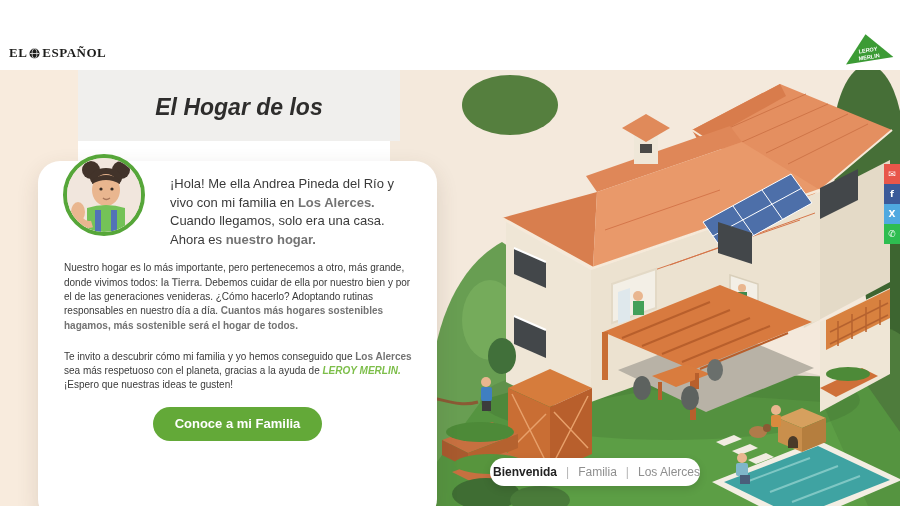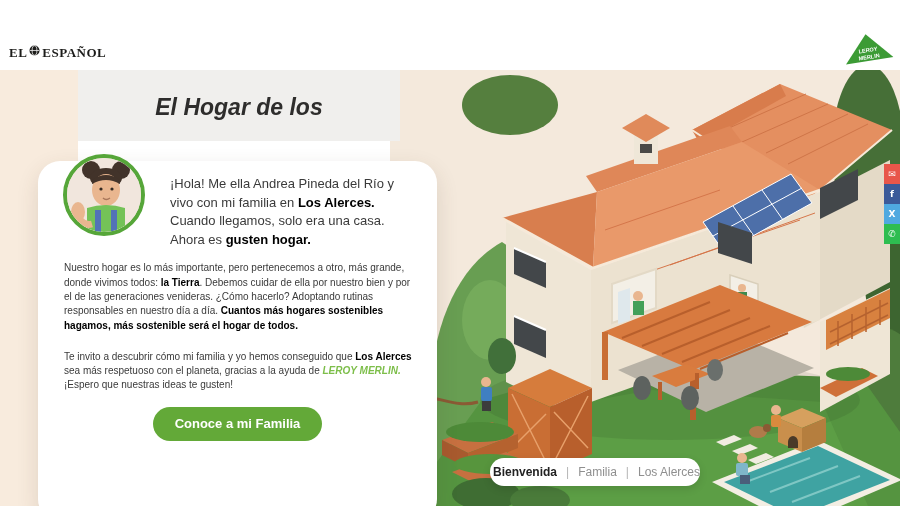--- a/index.html
+++ b/index.html
@@ -3,42 +3,42 @@
 <meta charset="utf-8">
 <style>
   * { margin:0; padding:0; box-sizing:border-box; }
   html,body { background:#e9e9e9; }
   .page {
     position:relative; width:900px; height:506px; overflow:hidden;
     background:#ffffff; font-family:"Liberation Sans", sans-serif;
   }
   
   .header { position:absolute; left:0; top:0; width:900px; height:70px; background:#ffffff; z-index:60; }
-  .brand { position:absolute; left:9px; bottom:9px; display:flex; gap:2px;
+  .brand { position:absolute; left:9px; bottom:9px; display:flex; align-items:center; gap:2px;
            font-family:"Liberation Serif", serif; font-weight:700; font-size:13px; letter-spacing:.5px; color:#1d1d1b; }
   .globe { width:11px; height:11px; }
   .lm-logo { position:absolute; right:8px; top:33px; z-index:61; transform:rotate(-9deg); }
   
   .peach-strip { position:absolute; left:0; top:70px; width:78px; height:436px; background:#f8ebdd; z-index:1; }
   .illustration { position:absolute; left:390px; top:70px; width:510px; height:436px; z-index:2; }
   
   .hero { position:absolute; left:78px; top:70px; width:322px; height:71px; background:#f0efed; z-index:10;
           display:flex; flex-direction:column; align-items:center; justify-content:center; padding-top:4px; }
   .hero .l1 { font-size:23px; font-weight:700; font-style:italic; color:#2e2d2c; line-height:1.05; }
   .hero .l2 { font-size:34px; font-weight:700; font-style:italic; color:#5bad37; line-height:1.1; }
   
   .card { position:absolute; left:38px; top:161px; width:399px; height:360px; background:#ffffff;
           border-radius:22px; box-shadow:0 8px 22px rgba(80,60,40,.14); z-index:20; }
   .avatar { position:absolute; left:25px; top:-7px; width:82px; height:82px; border-radius:50%;
             border:4px solid #56a639; overflow:hidden; background:#f1e6dd; }
   .avatar svg { display:block; width:74px; height:74px; }
   .intro { margin:14px 24px 0 132px; font-size:13px; line-height:1.43; color:#3a3a3a; }
   .para  { margin:12px 22px 0 26px;  font-size:10px; line-height:1.43; color:#3a3a3a; }
   .p3 { margin-top:17px; }
-  .seg-bold  { font-weight:700; color:#000000; }
+  .seg-bold  { font-weight:700; color:#737373; }
   .seg-brand { color:#7dbe4a; font-style:italic; font-weight:700; }
   .cta { display:block; margin:14px auto 16px; min-width:152px; height:34px; padding:0 22px;
          border:none; border-radius:17px; background:#63a938; color:#fff;
          font-family:"Liberation Sans", sans-serif; font-size:13px; font-weight:700; cursor:pointer; }
   
   .bottom-nav { position:absolute; left:490px; top:458px; width:210px; height:28px; background:#ffffff;
                 border-radius:15px; z-index:40; display:flex; align-items:center; justify-content:flex-end;
                 gap:9px; font-size:12px; box-shadow:0 3px 8px rgba(0,0,0,.12); }
   .bottom-nav .item { color:#8f8f8f; cursor:pointer; white-space:nowrap; }
   .bottom-nav .item.active { color:#222; font-weight:700; }
@@ -196,21 +196,21 @@
         <circle cx="34" cy="31" r="1.6" fill="#332922"></circle>
         <circle cx="45" cy="31" r="1.6" fill="#332922"></circle>
         <path d="M36,40 Q39,43 43,40" stroke="#a8765a" stroke-width="1.4" fill="none"></path>
         <path d="M20,50 Q39,44 58,50 L58,74 L20,74 Z" fill="#74c258"></path>
         <rect x="28" y="52" width="6" height="22" fill="#5272b8"></rect>
         <rect x="44" y="52" width="6" height="22" fill="#5272b8"></rect>
         <ellipse cx="11" cy="54" rx="7" ry="10" fill="#e9b68f"></ellipse>
         <path d="M13,62 Q18,68 25,66" stroke="#e9b68f" stroke-width="7" fill="none"></path>
       </svg>
     </div>
-    <p class="intro"><span class="seg-normal">¡Hola! Me ella Andrea Pineda del Río y vivo con mi familia en </span><span class="seg-bold">Los Alerces.</span><span class="seg-normal"> Cuando llegamos, solo era una casa. Ahora es </span><span class="seg-bold">gusten hogar.</span></p>
+    <p class="intro"><span class="seg-normal">¡Hola! Me ella Andrea Pineda del Río y vivo con mi familia en </span><span class="seg-bold">Los Alerces.</span><span class="seg-normal"> Cuando llegamos, solo era una casa. Ahora es </span><span class="seg-bold">nuestro hogar.</span></p>
     <p class="para"><span class="seg-normal">Nuestro hogar es lo más importante, pero pertenecemos a otro, más grande, donde vivimos todos: </span><span class="seg-bold">la Tierra</span><span class="seg-normal">. Debemos cuidar de ella por nuestro bien y por el de las generaciones venideras. ¿Cómo hacerlo? Adoptando rutinas responsables en nuestro día a día. </span><span class="seg-bold">Cuantos más hogares sostenibles hagamos, más sostenible será el hogar de todos.</span></p>
     <p class="para p3"><span class="seg-normal">Te invito a descubrir cómo mi familia y yo hemos conseguido que </span><span class="seg-bold">Los Alerces</span><span class="seg-normal"> sea más respetuoso con el planeta, gracias a la ayuda de </span><span class="seg-brand">LEROY MERLIN.</span><span class="seg-normal"> ¡Espero que nuestras ideas te gusten!</span></p>
     <button class="cta">Conoce a mi Familia</button>
   </div>
 
   <div class="bottom-nav">
     <span class="item active">Bienvenida</span>
     <span class="sep">|</span>
     <span class="item">Familia</span>
     <span class="sep">|</span>

